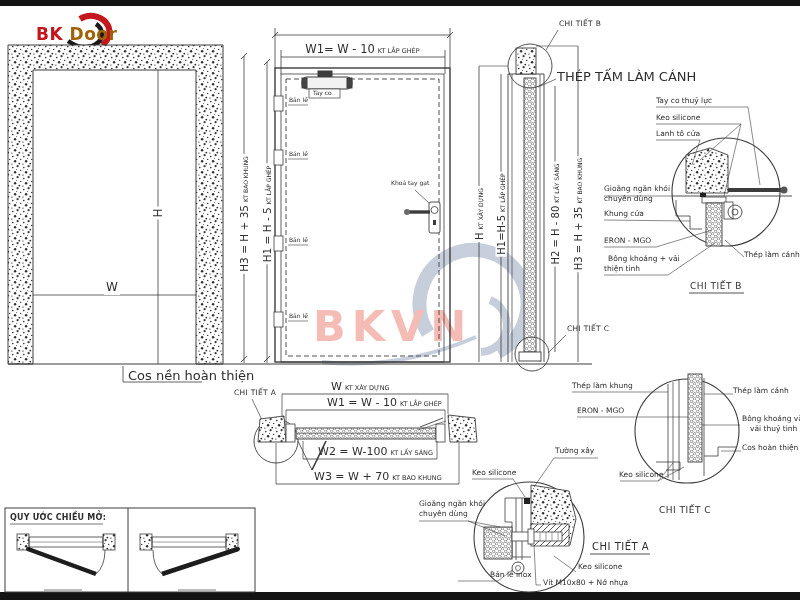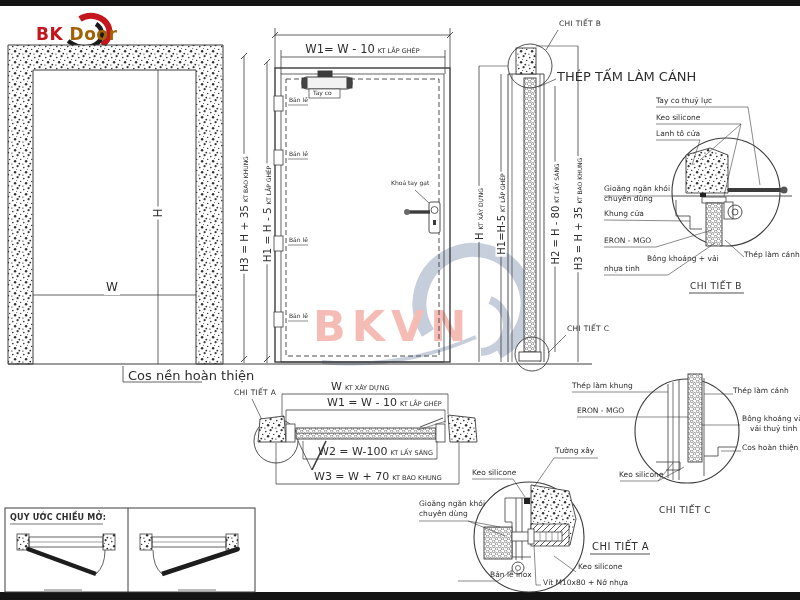--- a/index.html
+++ b/index.html
@@ -338,22 +338,22 @@
 <div class="lbl ref" style="left:559px;top:20px;">CHI TIẾT B</div>
 <div class="lbl ref" style="left:567px;top:325px;">CHI TIẾT C</div>
 
 <div class="lbl m" style="left:656px;top:97px;">Tay co thuỷ lực</div>
 <div class="lbl m" style="left:656px;top:114px;">Keo silicone</div>
 <div class="lbl m" style="left:656px;top:130px;">Lanh tô cửa</div>
 <div class="lbl m" style="left:604px;top:185px;">Gioăng ngăn khói</div>
 <div class="lbl m" style="left:604px;top:195px;">chuyên dùng</div>
 <div class="lbl m" style="left:604px;top:210px;">Khung cửa</div>
 <div class="lbl m" style="left:604px;top:237px;">ERON - MGO</div>
-<div class="lbl m" style="left:624px;top:255px;padding-left:23px;">Bông khoáng + vải</div>
-<div class="lbl m" style="left:604px;top:265px;">nhựa tinh</div>
+<div class="lbl m" style="left:585px;top:255px;padding-left:23px;">Bông khoáng + vải</div>
+<div class="lbl m" style="left:604px;top:265px;">thiện tinh</div>
 <div class="lbl m" style="left:744px;top:251px;">Thép làm cánh</div>
 <div class="lbl title" style="left:690px;top:281px;">CHI TIẾT B</div>
 
 <div class="lbl ref" style="left:234px;top:389px;">CHI TIẾT A</div>
 <div class="lbl dimw" style="left:331px;top:381px;">
   <span style="font-size:11px;">W</span><span class="unit">KT XÂY DỰNG</span>
 </div>
 <div class="lbl dim" style="left:327px;top:397px;font-size:11px;">
   <span>W1 = W - 10</span><span class="unit">KT LẮP GHÉP</span>
 </div>

